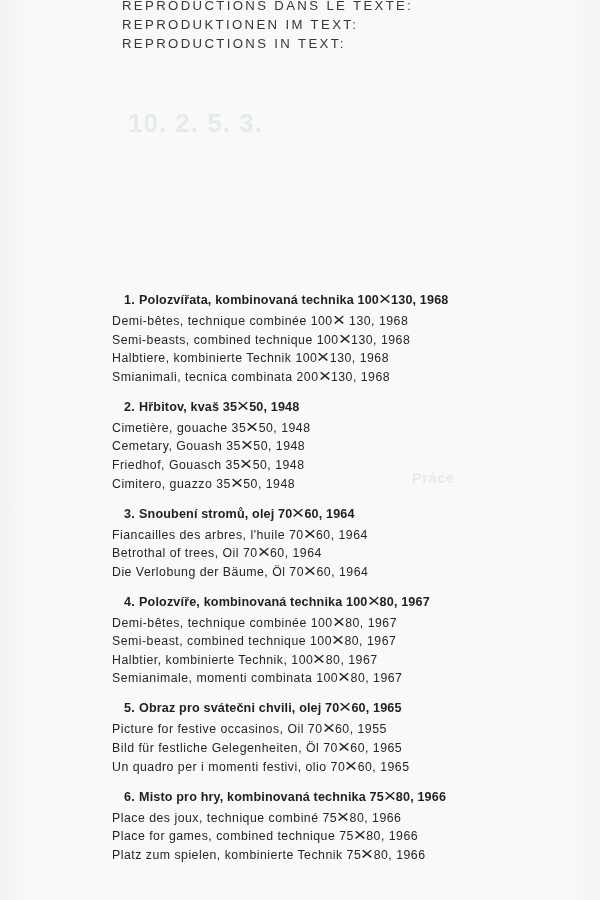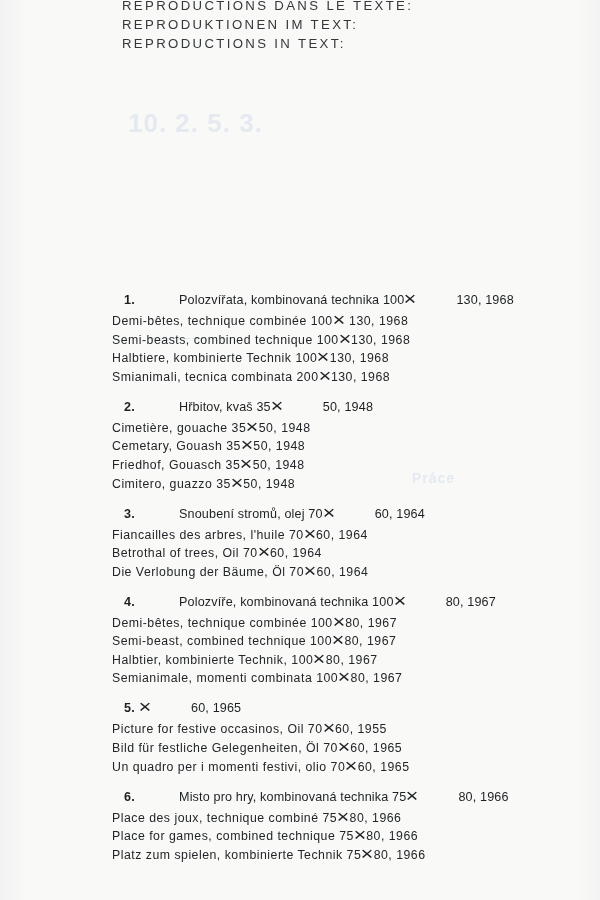--- a/index.html
+++ b/index.html
@@ -80,22 +80,21 @@
     color: #1d2022;
     letter-spacing: 0.15px;
     white-space: nowrap;
   }
   .entry-num {
     width: 15px;
     flex: 0 0 15px;
     font-weight: bold;
   }
   .entry-title {
-    font-weight: normal;
-    margin-left: 40px;
+    font-weight: bold;
   }
   .entry-lines {
     margin-left: 112px;
     margin-top: 5px;
   }
   .entry-line {
     font-size: 12.3px;
     line-height: 17.6px;
     color: #232628;
     letter-spacing: 0.5px;
@@ -186,20 +185,21 @@
         <div class="entry-lines">
           <div class="entry-line"><span>Demi-bêtes, technique combinée 100</span><span class="times">✕</span><span>80, 1967</span></div>
           <div class="entry-line"><span>Semi-beast, combined technique 100</span><span class="times">✕</span><span>80, 1967</span></div>
           <div class="entry-line"><span>Halbtier, kombinierte Technik, 100</span><span class="times">✕</span><span>80, 1967</span></div>
           <div class="entry-line"><span>Semianimale, momenti combinata 100</span><span class="times">✕</span><span>80, 1967</span></div>
         </div>
       </div>
       <div class="entry">
         <div class="entry-title-row">
           <span class="entry-num">5.</span>
+          <span class="entry-title">Obraz pro svátečni chvili, olej 70</span>
           <span class="times">✕</span>
           <span class="entry-title">60, 1965</span>
         </div>
         <div class="entry-lines">
           <div class="entry-line"><span>Picture for festive occasinos, Oil 70</span><span class="times">✕</span><span>60, 1955</span></div>
           <div class="entry-line"><span>Bild für festliche Gelegenheiten, Öl 70</span><span class="times">✕</span><span>60, 1965</span></div>
           <div class="entry-line"><span>Un quadro per i momenti festivi, olio 70</span><span class="times">✕</span><span>60, 1965</span></div>
         </div>
       </div>
       <div class="entry">

